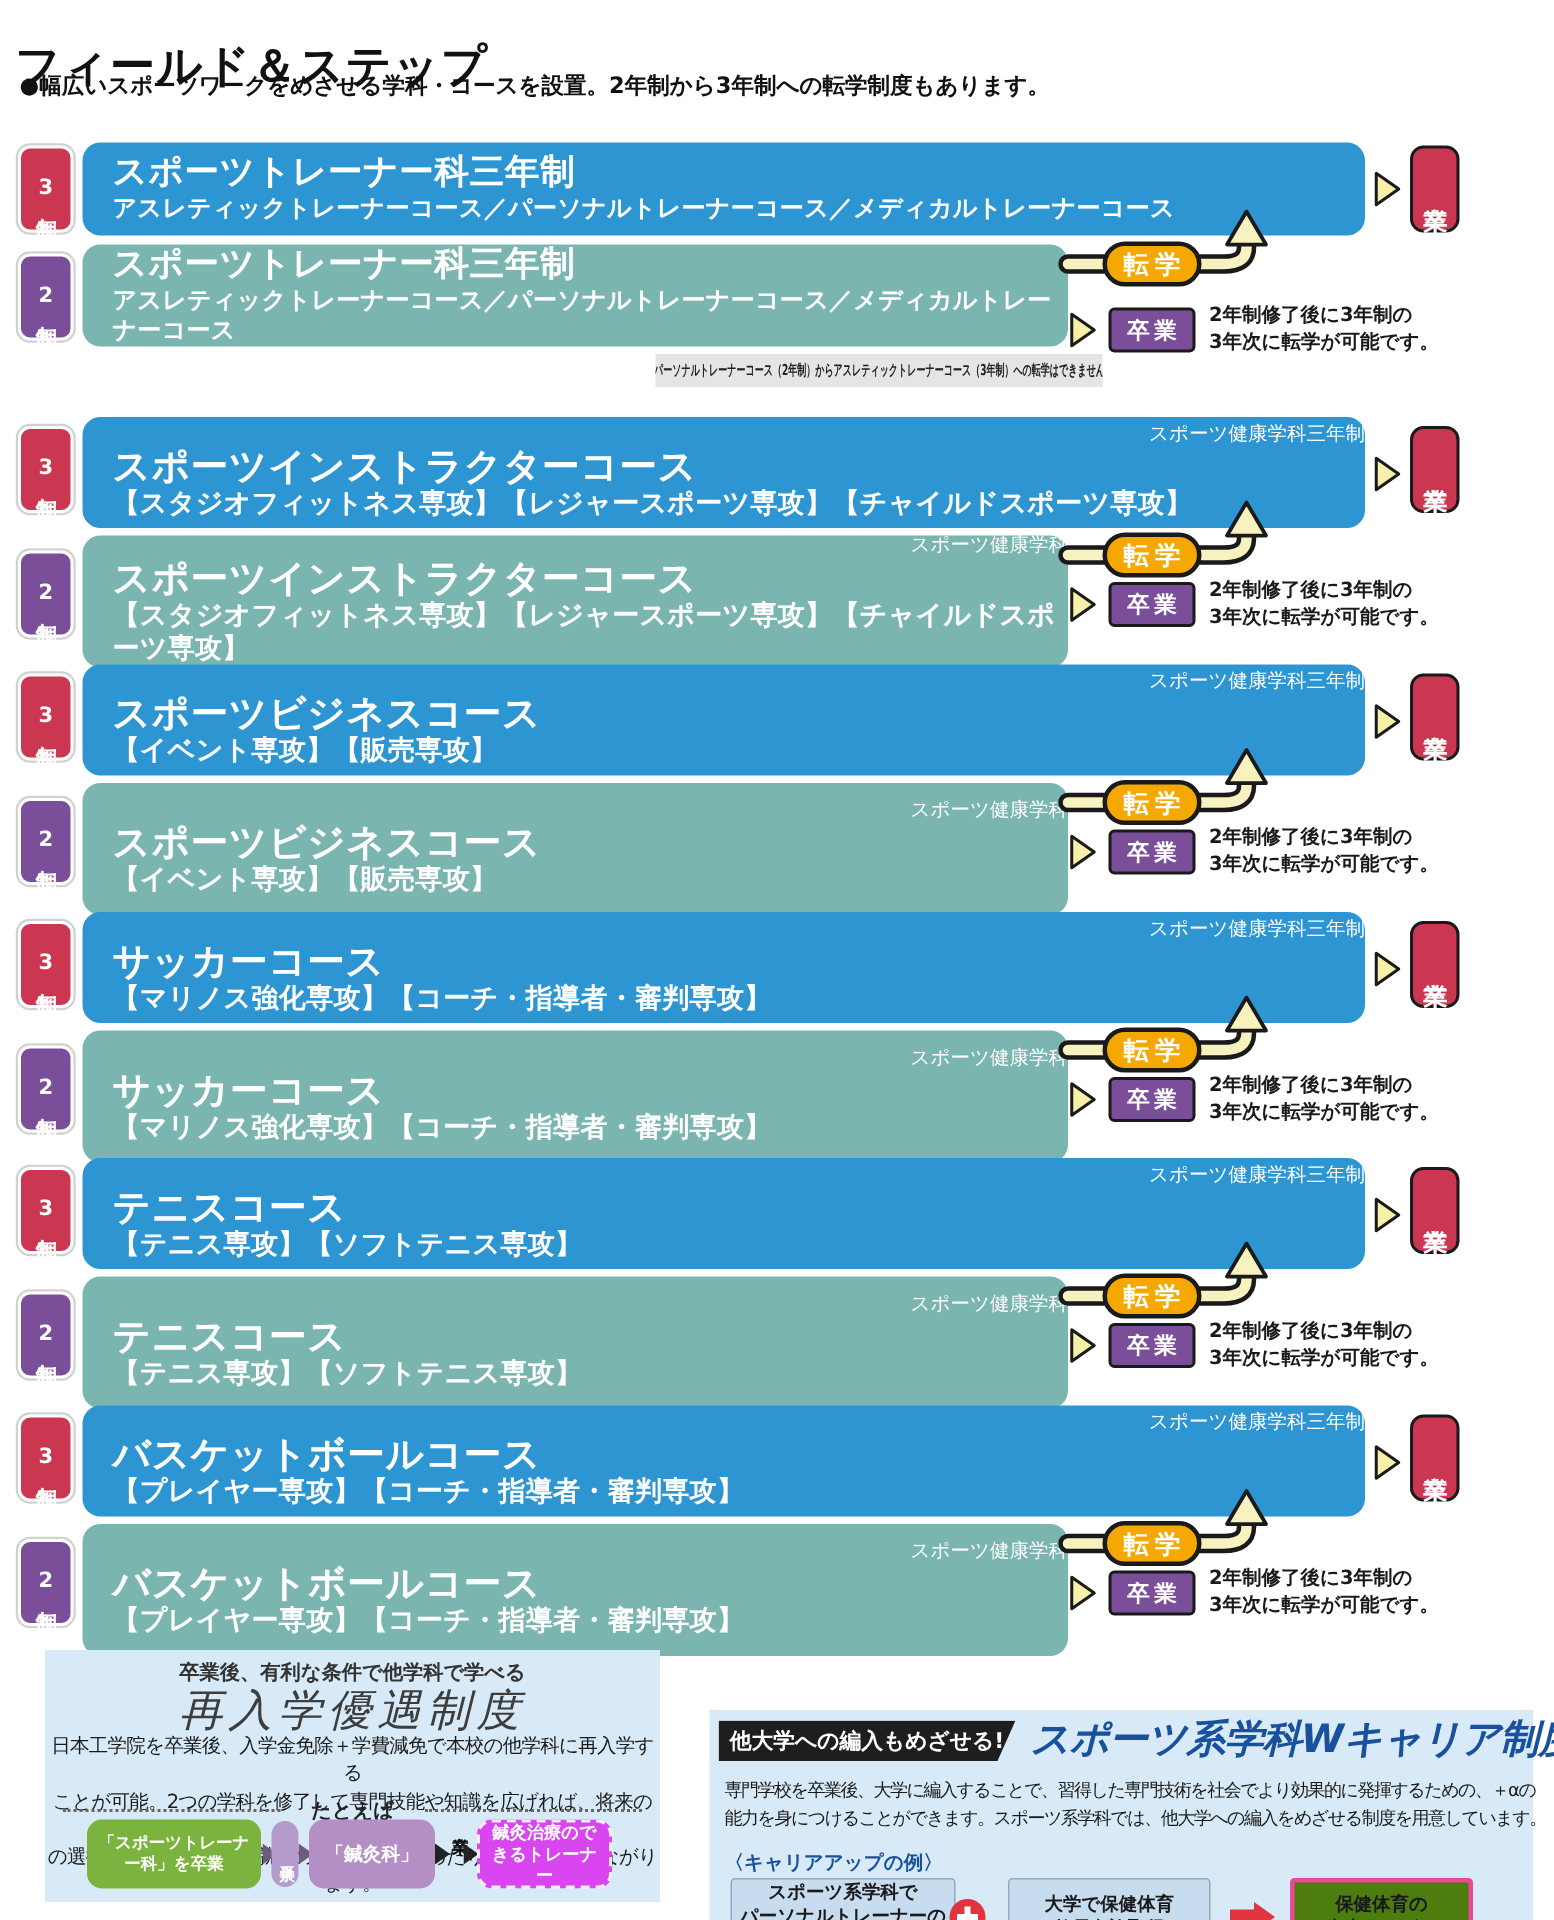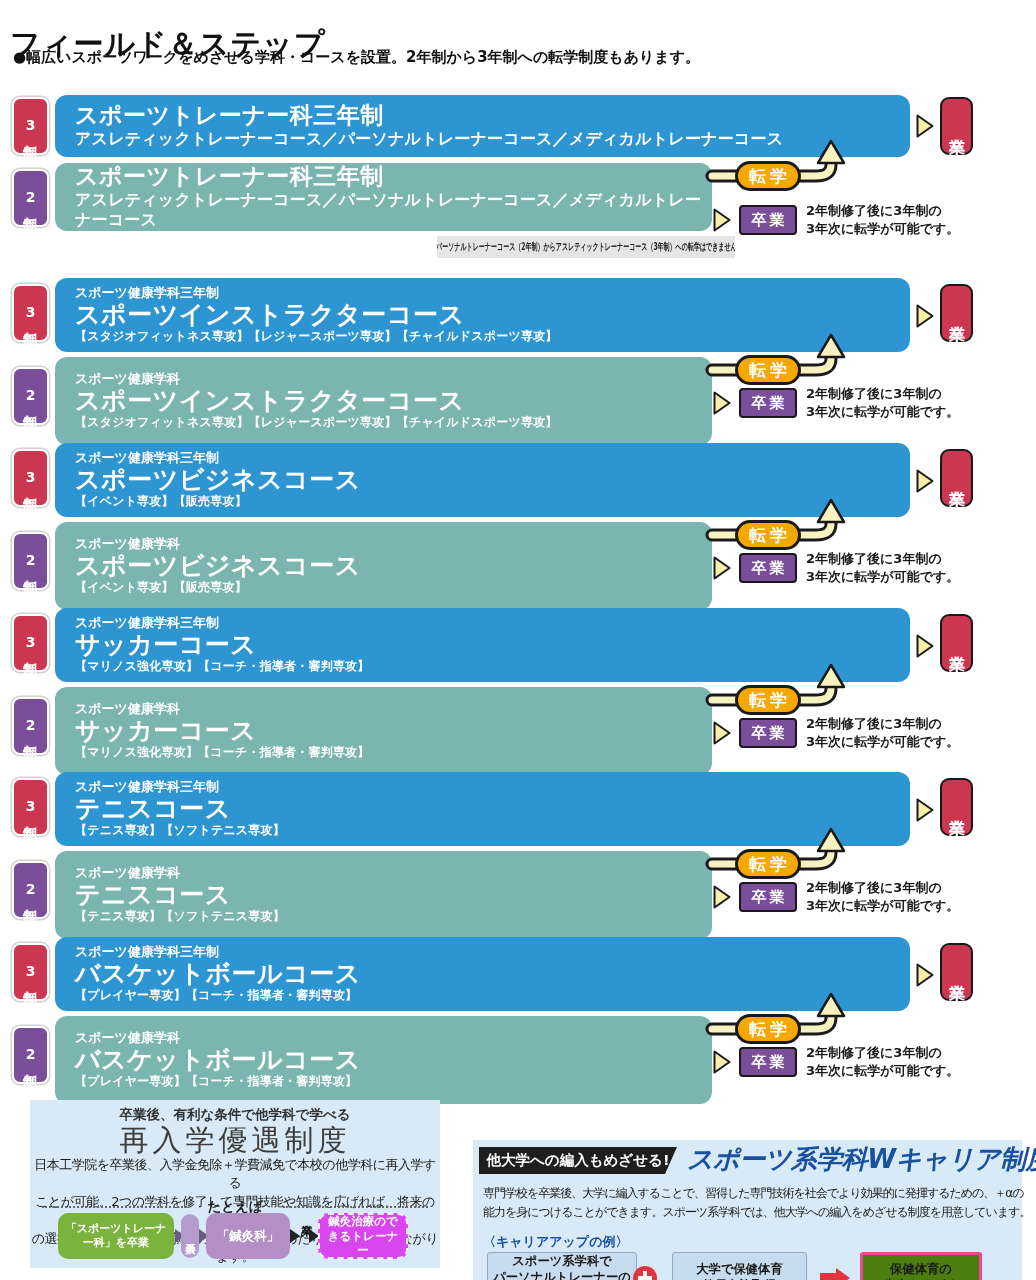--- a/index.html
+++ b/index.html
@@ -12,25 +12,25 @@
   #page-subtitle{left:13px;top:48px;font-size:15px;font-weight:700;color:#111;}
 
   
   .block{position:absolute;left:0;width:1036px;height:164px;}
   .bar{position:absolute;left:55px;border-radius:12px;color:#fff;display:flex;flex-direction:column;
        justify-content:center;padding-left:20px;box-sizing:border-box;}
   .bar-blue{top:0;width:855px;height:74px;background:#2d96d2;}
   .bar-teal{top:79px;width:657px;height:88px;background:#7bb5b0;}
   .b-first .bar-blue{height:62px;}
   .b-first .bar-teal{top:68px;height:68px;}
-  .dept{font-size:13px;font-weight:700;line-height:1.15;}
+  .dept{font-size:13px;font-weight:400;line-height:1.15;text-align:right;}
   .dept:empty{display:none;}
   .course-title{font-size:25px;font-weight:900;line-height:1.1;letter-spacing:.5px;}
   .b-first .course-title{font-size:23px;}
-  .course-sub{font-size:12px;font-weight:700;line-height:1.25;letter-spacing:.2px;}
+  .course-sub{font-size:18px;font-weight:700;line-height:1.25;letter-spacing:.2px;}
   .b-first .course-sub{font-size:16px;}
 
   .side-badge{position:absolute;left:12px;width:37px;border-radius:8px;border:2px solid #fff;
        box-shadow:0 0 0 1.5px rgba(0,0,0,.18);display:flex;align-items:center;justify-content:center;
        color:#fff;font-weight:900;font-size:14px;writing-mode:vertical-rl;text-orientation:upright;
        box-sizing:border-box;height:58px;letter-spacing:1px;}
   .badge-3y{top:6px;background:#cb3751;}
   .badge-2y{top:89px;background:#7b4e99;}
   .b-first .badge-3y{top:2px;}
   .b-first .badge-2y{top:74px;}
@@ -66,21 +66,21 @@
   .note-strip span{font-size:10px;font-weight:700;color:#222;white-space:nowrap;
       transform:scaleX(.60);transform-origin:center;}
   .note-strip span:empty{display:none;}
   .note-strip:has(span:empty){display:none;}
 
   
   .bottom-box{position:absolute;top:1100px;height:168px;background:#d8eaf7;}
   #reentry-box{left:30px;width:410px;}
   .re-head{position:absolute;left:0;top:6px;width:100%;text-align:center;font-size:13.5px;font-weight:700;color:#333;}
   .re-title{position:absolute;left:0;top:21px;width:100%;text-align:center;font-size:29px;font-weight:400;
-      letter-spacing:4px;color:#3d3d3d;}
+      letter-spacing:4px;color:#3d3d3d;font-style:italic;}
   .re-body{position:absolute;left:0;top:56px;width:100%;text-align:center;font-size:13px;font-weight:500;
       letter-spacing:-0.5px;line-height:1.42;color:#1a1a1a;}
   .re-example{position:absolute;left:12px;top:98px;width:386px;display:flex;align-items:center;gap:20px;
       font-size:13.5px;font-weight:600;color:#222;}
   .re-example .dots{flex:1;border-top:2px dotted #666;height:0;}
   .re-flow{position:absolute;left:0;top:113px;width:100%;height:48px;}
   .fbox{position:absolute;border-radius:10px;color:#fff;display:flex;align-items:center;justify-content:center;
       text-align:center;font-weight:700;box-sizing:border-box;line-height:1.25;}
   .fbox-green{left:28px;top:0;width:116px;height:46px;background:#7ab33e;font-size:11px;padding:0 6px;}
   .re-pill{position:absolute;left:151px;top:1px;width:18px;height:44px;background:#b49bcb;border-radius:10px;

